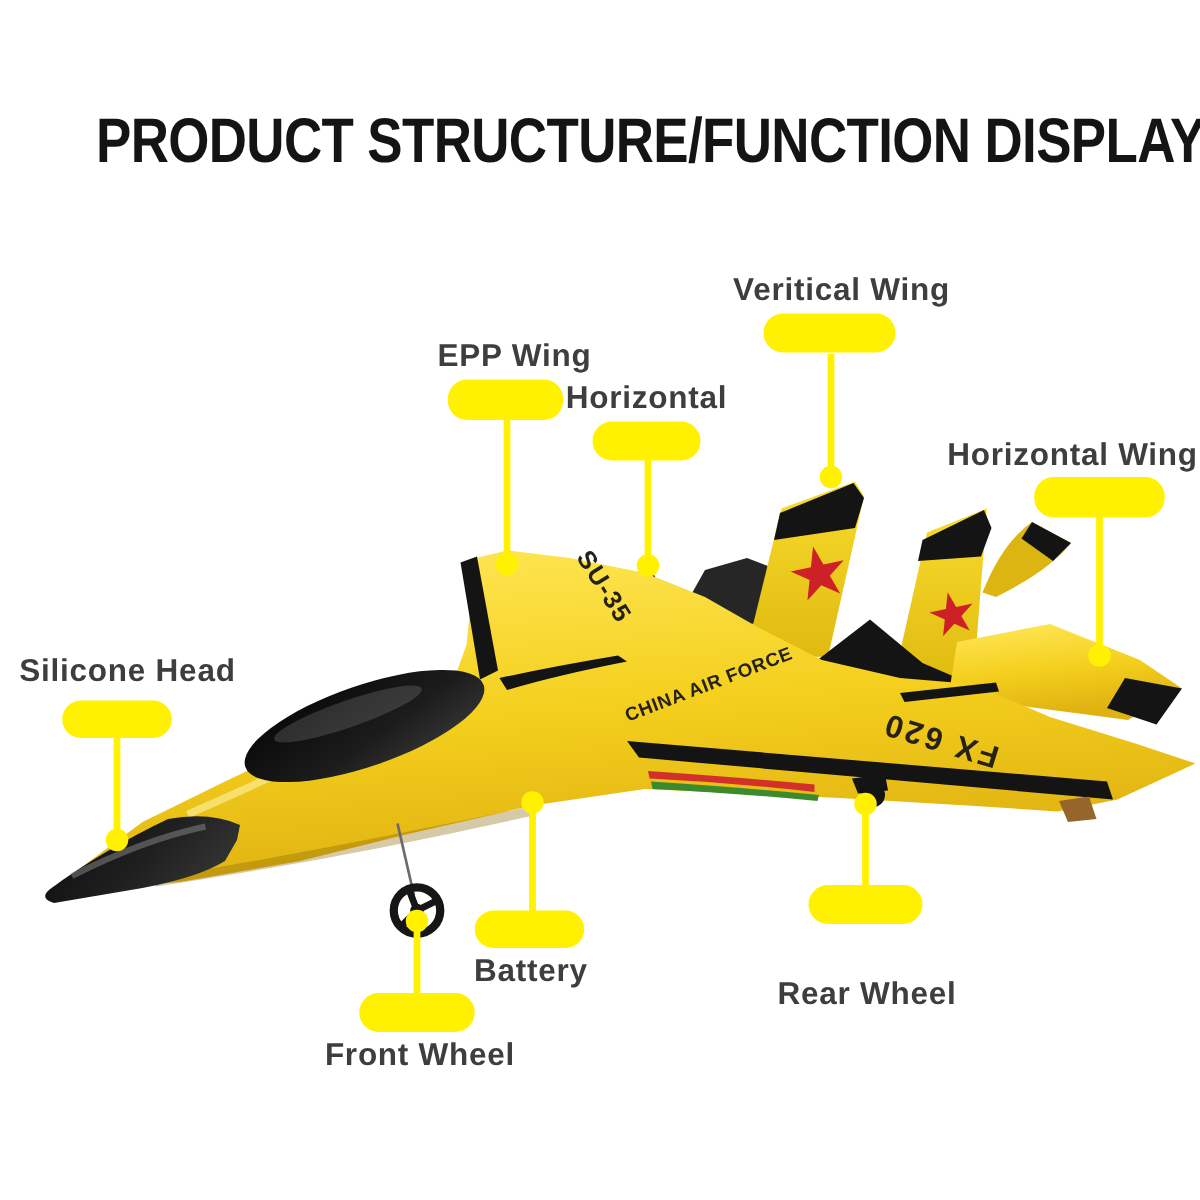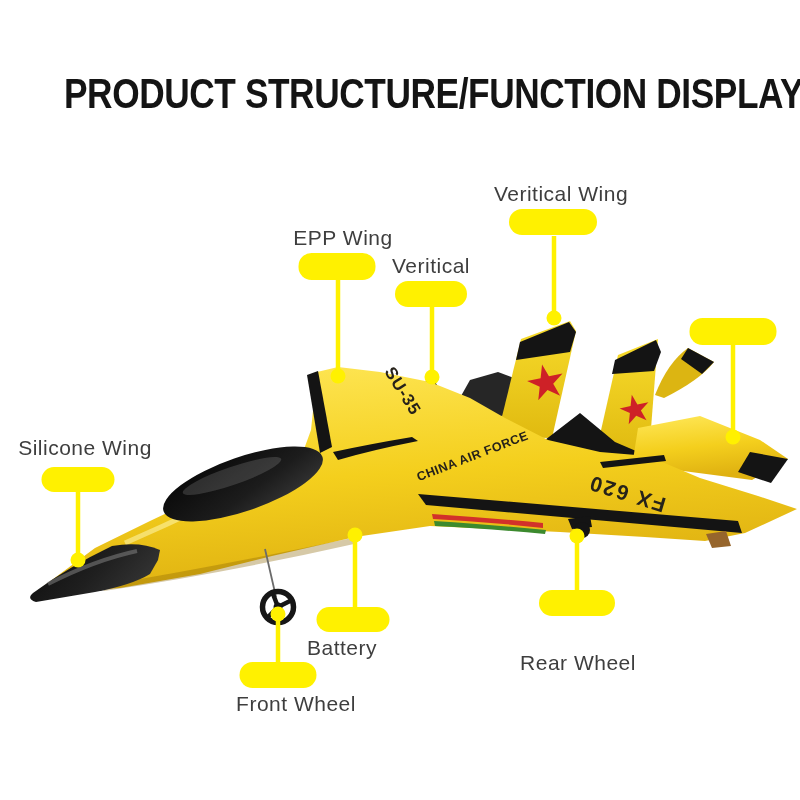--- a/index.html
+++ b/index.html
@@ -2,32 +2,32 @@
 <html style="--background: #ffffff; --title-text: #141414; --label-pill: #fff100; --label-text: #3e3e3e; --black-parts: #141414; --star-red: #ce2127; --foam-yellow: #f6d723; --stripe-red: #d2312a; --stripe-green: #3c8a2e;"><head>
 <meta charset="utf-8">
 <style>
   html,body{margin:0;padding:0;background:#fff;}
   #canvas{position:relative;width:800px;height:800px;background:var(--background,#fff);overflow:hidden;
           font-family:"Liberation Sans",sans-serif;}
   .title{position:absolute;top:70px;left:0;width:800px;text-align:center;
          font-size:42px;font-weight:700;letter-spacing:-0.5px;color:var(--title-text,#141414);
          transform:scaleX(0.84);white-space:nowrap;}
   svg.scene{position:absolute;left:0;top:0;z-index:1;}
-  .co-text{position:absolute;z-index:2;font-size:21px;font-weight:400;color:var(--label-text,#3e3e3e);
+  .co-text{position:absolute;z-index:2;font-size:21px;font-weight:700;color:var(--label-text,#3e3e3e);
            letter-spacing:0.5px;white-space:nowrap;transform:translateX(-50%);}
   .co-pill{position:absolute;z-index:2;background:var(--label-pill,#fff100);border-radius:13px;
            transform:translateX(-50%);}
   
   #t-vw{left:561px;top:182px}   #p-vw{left:553px;top:209px;width:88px;height:26px}
   #t-epp{left:343px;top:226px}  #p-epp{left:337px;top:253px;width:77px;height:27px}
   #t-prop{left:431px;top:254px} #p-prop{left:431px;top:281px;width:72px;height:26px}
   #t-hw{left:715px;top:292px}   #p-hw{left:733px;top:318px;width:87px;height:27px}
   #t-sh{left:85px;top:436px}    #p-sh{left:78px;top:467px;width:73px;height:25px}
-  #t-bat{left:342px;top:636px}  #p-bat{left:353px;top:607px;width:73px;height:25px}
-  #t-fw{left:296px;top:692px}   #p-fw{left:278px;top:662px;width:77px;height:26px}
+  #t-bat{left:354px;top:636px}  #p-bat{left:353px;top:607px;width:73px;height:25px}
+  #t-fw{left:280px;top:692px}   #p-fw{left:278px;top:662px;width:77px;height:26px}
   #t-rw{left:578px;top:651px}   #p-rw{left:577px;top:590px;width:76px;height:26px}
   
   .conn{stroke:var(--label-pill,#fff100);stroke-width:4.5;}
   .dot{fill:var(--label-pill,#fff100);}
   .blackpart{fill:var(--black-parts,#141414);}
   .star{fill:var(--star-red,#ce2127);}
   .marking{fill:#26221a;font-family:"Liberation Sans",sans-serif;font-weight:700;}
 </style>
 </head>
 <body>
@@ -173,26 +173,27 @@
         </g>
     </g>
   </svg>
 
   <div class="co-text" id="t-vw">Veritical Wing</div>
   <div class="co-pill" id="p-vw"></div>
 
   <div class="co-text" id="t-epp">EPP Wing</div>
   <div class="co-pill" id="p-epp"></div>
 
-  <div class="co-text" id="t-prop">Veritical</div>
+  <div class="co-text" id="t-prop">Horizontal</div>
   <div class="co-pill" id="p-prop"></div>
 
+  <div class="co-text" id="t-hw">Horizontal Wing</div>
   <div class="co-pill" id="p-hw"></div>
 
-  <div class="co-text" id="t-sh">Silicone Wing</div>
+  <div class="co-text" id="t-sh">Silicone Head</div>
   <div class="co-pill" id="p-sh"></div>
 
   <div class="co-pill" id="p-bat"></div>
   <div class="co-text" id="t-bat">Battery</div>
 
   <div class="co-pill" id="p-fw"></div>
   <div class="co-text" id="t-fw">Front Wheel</div>
 
   <div class="co-pill" id="p-rw"></div>
   <div class="co-text" id="t-rw">Rear Wheel</div>

